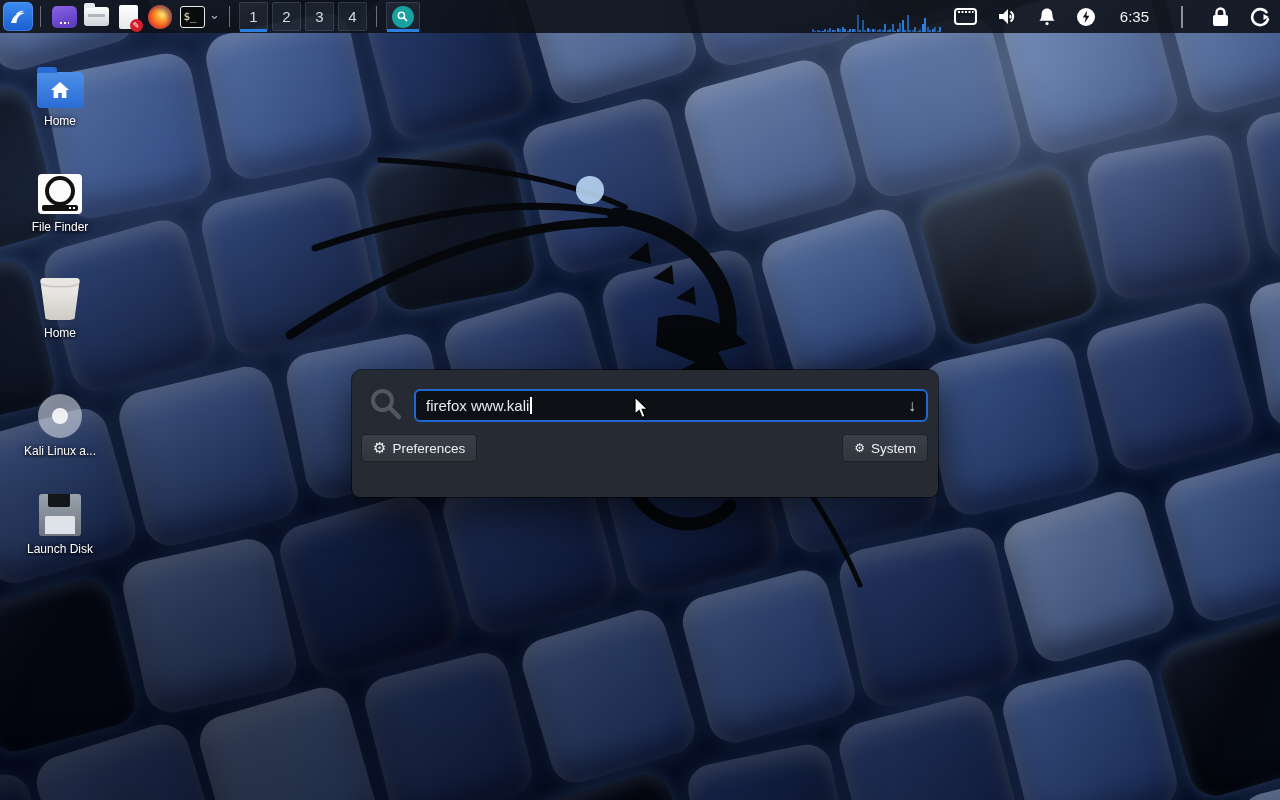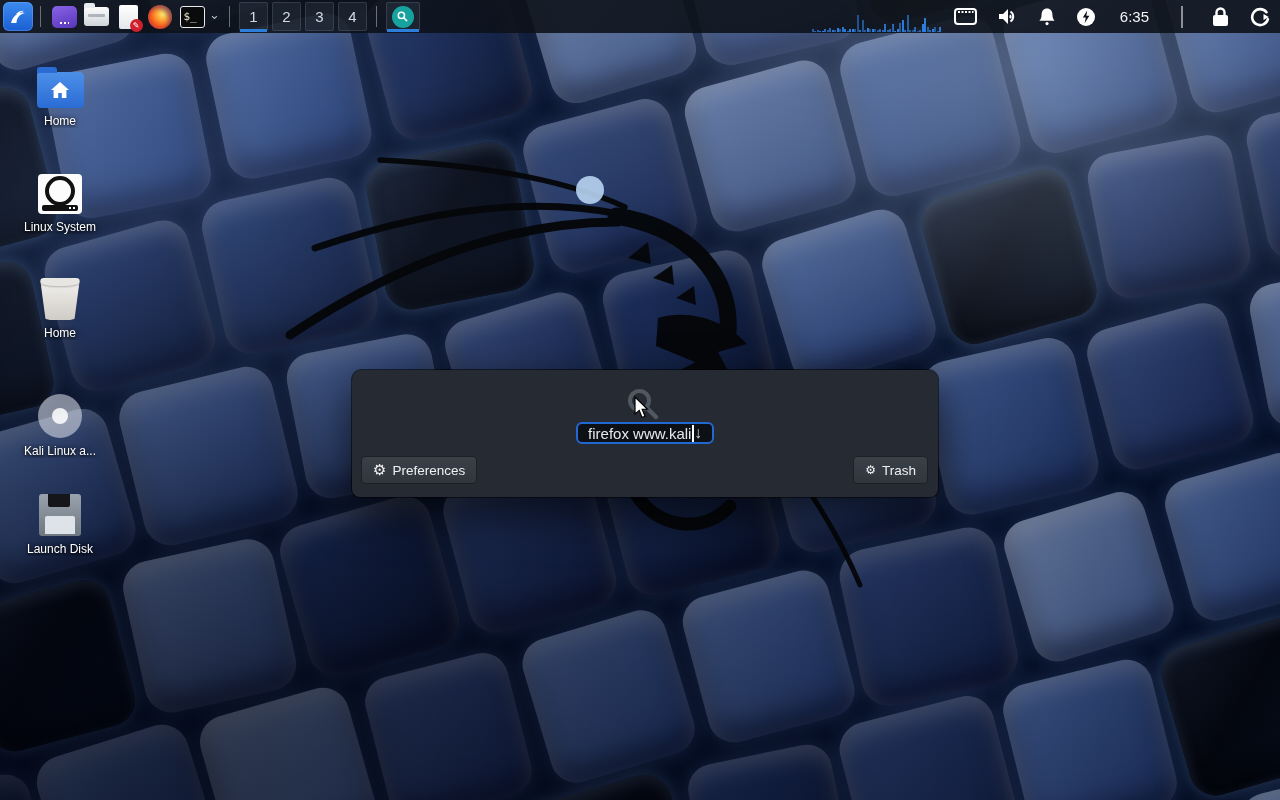--- a/index.html
+++ b/index.html
@@ -105,21 +105,21 @@
     background:#262b33;border-radius:10px 10px 8px 8px;z-index:40;
     box-shadow:0 18px 45px rgba(0,0,0,.6),0 0 0 1px rgba(0,0,0,.55);
     box-sizing:border-box;
   }
   .finder-titlebar{height:30px;display:flex;align-items:center;padding:0 8px;}
   .fi-badge{width:17px;height:17px;border-radius:50%;background:#17a2a0;display:flex;align-items:center;justify-content:center;margin-left:4px;}
   .fi-title{flex:1;text-align:center;color:#fff;font-weight:bold;font-size:13px;letter-spacing:.2px;}
   .wbtns{display:flex;gap:6px;align-items:center;}
   .wbtn{width:18px;height:18px;border-radius:50%;background:#3a4047;border:1px solid rgba(0,0,0,.35);box-sizing:border-box;}
   .wbtn.close{background:#3584e4;color:#14171c;font-size:11px;font-weight:bold;line-height:16px;text-align:center;border:none;}
-  .finder-body{padding:16px 10px 0 10px;display:flex;align-items:center;flex-direction:column;}
+  .finder-body{padding:16px 10px 0 10px;display:flex;align-items:flex-end;}
   .big-glass{margin:0 10px 0 6px;flex:0 0 auto;}
   .entry{
     flex:1;height:33px;background:#0d1014;border:2px solid #2268d2;border-radius:6px;
     display:flex;align-items:center;padding:0 10px;box-sizing:border-box;
   }
   .entry .q{color:#e6e9ec;font-size:15px;}
   .caret{display:inline-block;width:1.5px;height:17px;background:#fff;margin-left:1px;}
   .entry .dd{margin-left:auto;color:#c9cdd2;font-size:16px;}
   .finder-actions{display:flex;justify-content:space-between;padding:12px 10px 0 9px;}
   .btn{
@@ -355,21 +355,21 @@
     </div>
   <div class="lbl">Home</div>
 </div>
 <div class="desk-item" style="top:164px">
   <div class="ic">
       <div class="fs-drive">
         <div class="ring"></div>
         <div class="bar"></div>
       </div>
     </div>
-  <div class="lbl">Linux System</div>
+  <div class="lbl">File Finder</div>
 </div>
 <div class="desk-item" style="top:270px">
   <div class="ic">
       <div class="trash-can"></div>
     </div>
   <div class="lbl">Home</div>
 </div>
 <div class="desk-item" style="top:388px">
   <div class="ic">
       <div class="kali-cd"></div>
@@ -395,20 +395,20 @@
       <span class="dd">↓</span>
     </div>
   </div>
   <div class="finder-actions">
     <div class="btn">
       <span class="gear">⚙</span>
       <span>Preferences</span>
     </div>
     <div class="btn">
       <span class="gear" style="font-size:12px">⚙</span>
-      <span>Trash</span>
+      <span>System</span>
     </div>
   </div>
 </div>
 
 <svg class="cursor-arrow" width="18" height="24" viewBox="0 0 18 24">
   <path d="M1,1 L1,18 L5.2,14.4 L8,21.5 L11,20.2 L8.2,13.4 L13.5,13.2 Z" fill="#fff" stroke="#000" stroke-width="1.2"></path>
 </svg>
 
 </body></html>

